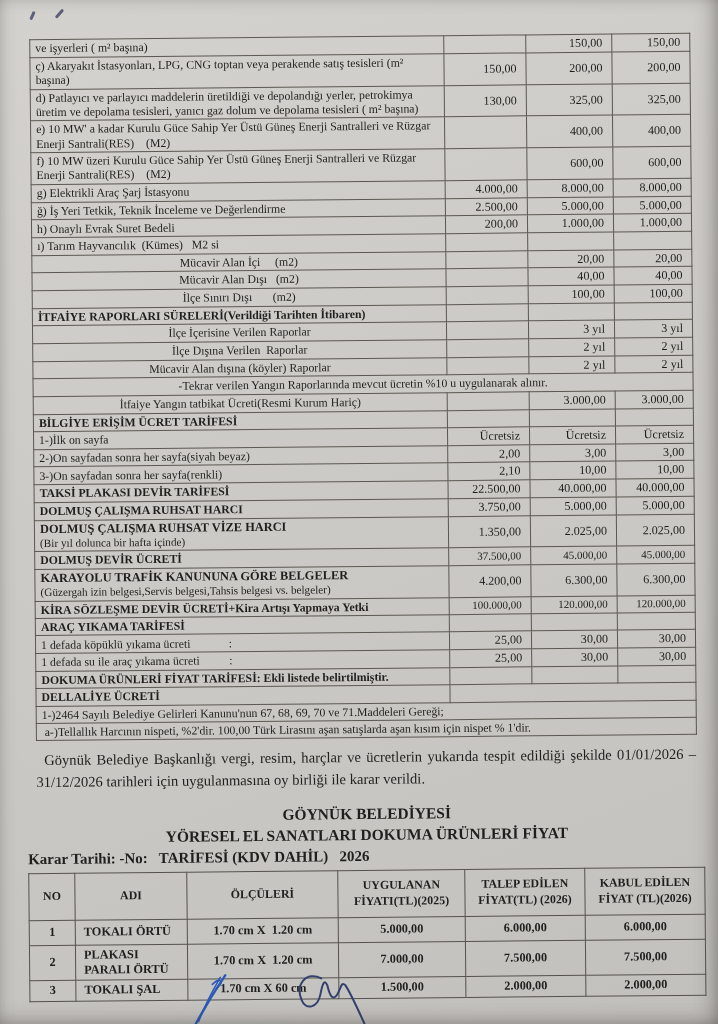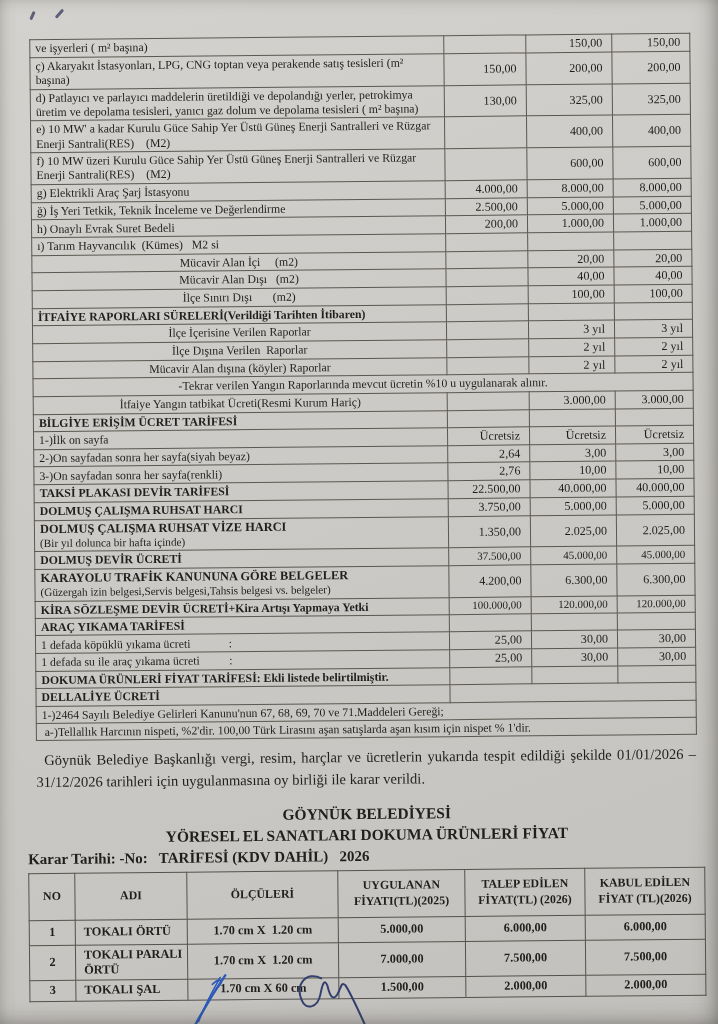--- a/index.html
+++ b/index.html
@@ -185,27 +185,27 @@
             <td class="cell val"></td>
           </tr>
           <tr>
             <td class="cell left">1-)İlk on sayfa</td>
             <td class="cell val">Ücretsiz</td>
             <td class="cell val">Ücretsiz</td>
             <td class="cell val">Ücretsiz</td>
           </tr>
           <tr>
             <td class="cell left">2-)On sayfadan sonra her sayfa(siyah beyaz)</td>
-            <td class="cell val">2,64</td>
+            <td class="cell val">2,00</td>
             <td class="cell val">3,00</td>
             <td class="cell val">3,00</td>
           </tr>
           <tr>
             <td class="cell left">3-)On sayfadan sonra her sayfa(renkli)</td>
-            <td class="cell val">2,76</td>
+            <td class="cell val">2,10</td>
             <td class="cell val">10,00</td>
             <td class="cell val">10,00</td>
           </tr>
           <tr>
             <td class="cell left bold">TAKSİ PLAKASI DEVİR TARİFESİ</td>
             <td class="cell val">22.500,00</td>
             <td class="cell val">40.000,00</td>
             <td class="cell val">40.000,00</td>
           </tr>
           <tr>
@@ -313,21 +313,21 @@
             <tr class="r1">
               <td class="c-no">1</td>
               <td class="c-name">TOKALI ÖRTÜ</td>
               <td class="c-size">1.70 cm X&nbsp; 1.20 cm</td>
               <td class="c-price">5.000,00</td>
               <td class="c-price">6.000,00</td>
               <td class="c-price">6.000,00</td>
             </tr>
             <tr class="r2">
               <td class="c-no">2</td>
-              <td class="c-name">TOKALI PARALI ÖRTÜ</td>
+              <td class="c-name">PLAKASI PARALI ÖRTÜ</td>
               <td class="c-size">1.70 cm X&nbsp; 1.20 cm</td>
               <td class="c-price">7.000,00</td>
               <td class="c-price">7.500,00</td>
               <td class="c-price">7.500,00</td>
             </tr>
             <tr class="r3">
               <td class="c-no">3</td>
               <td class="c-name">TOKALI ŞAL</td>
               <td class="c-size">1.70 cm X 60 cm</td>
               <td class="c-price">1.500,00</td>

